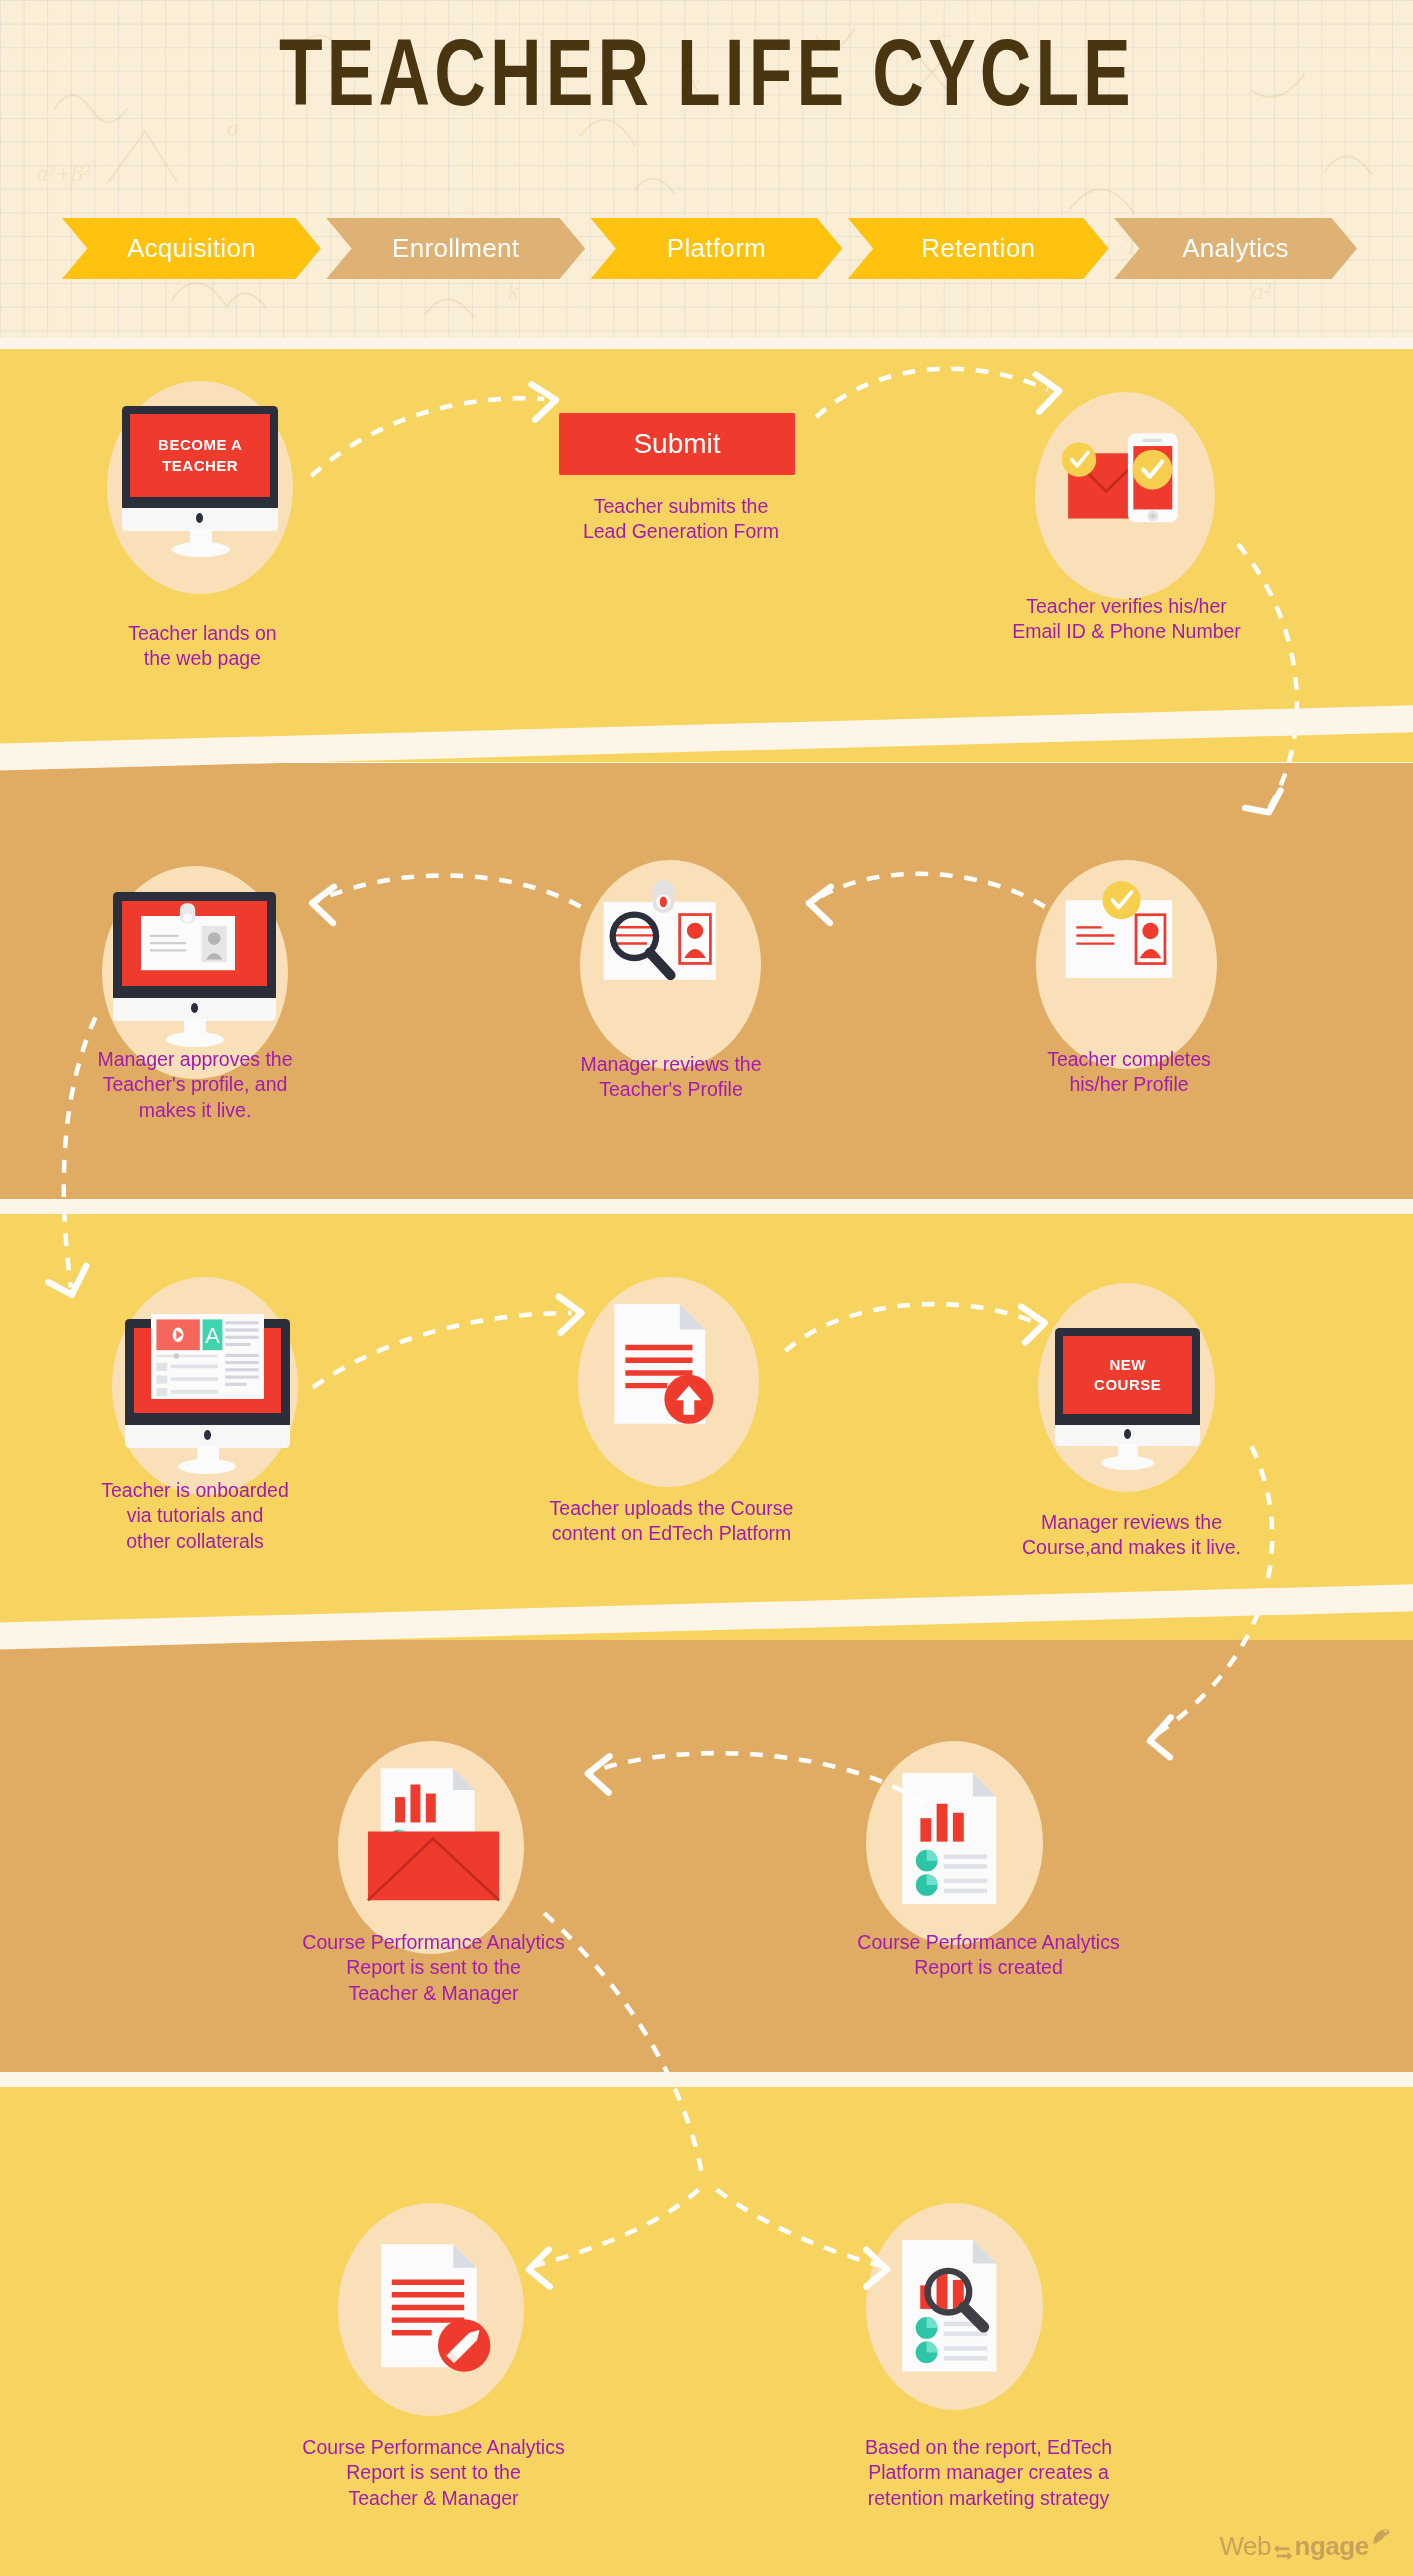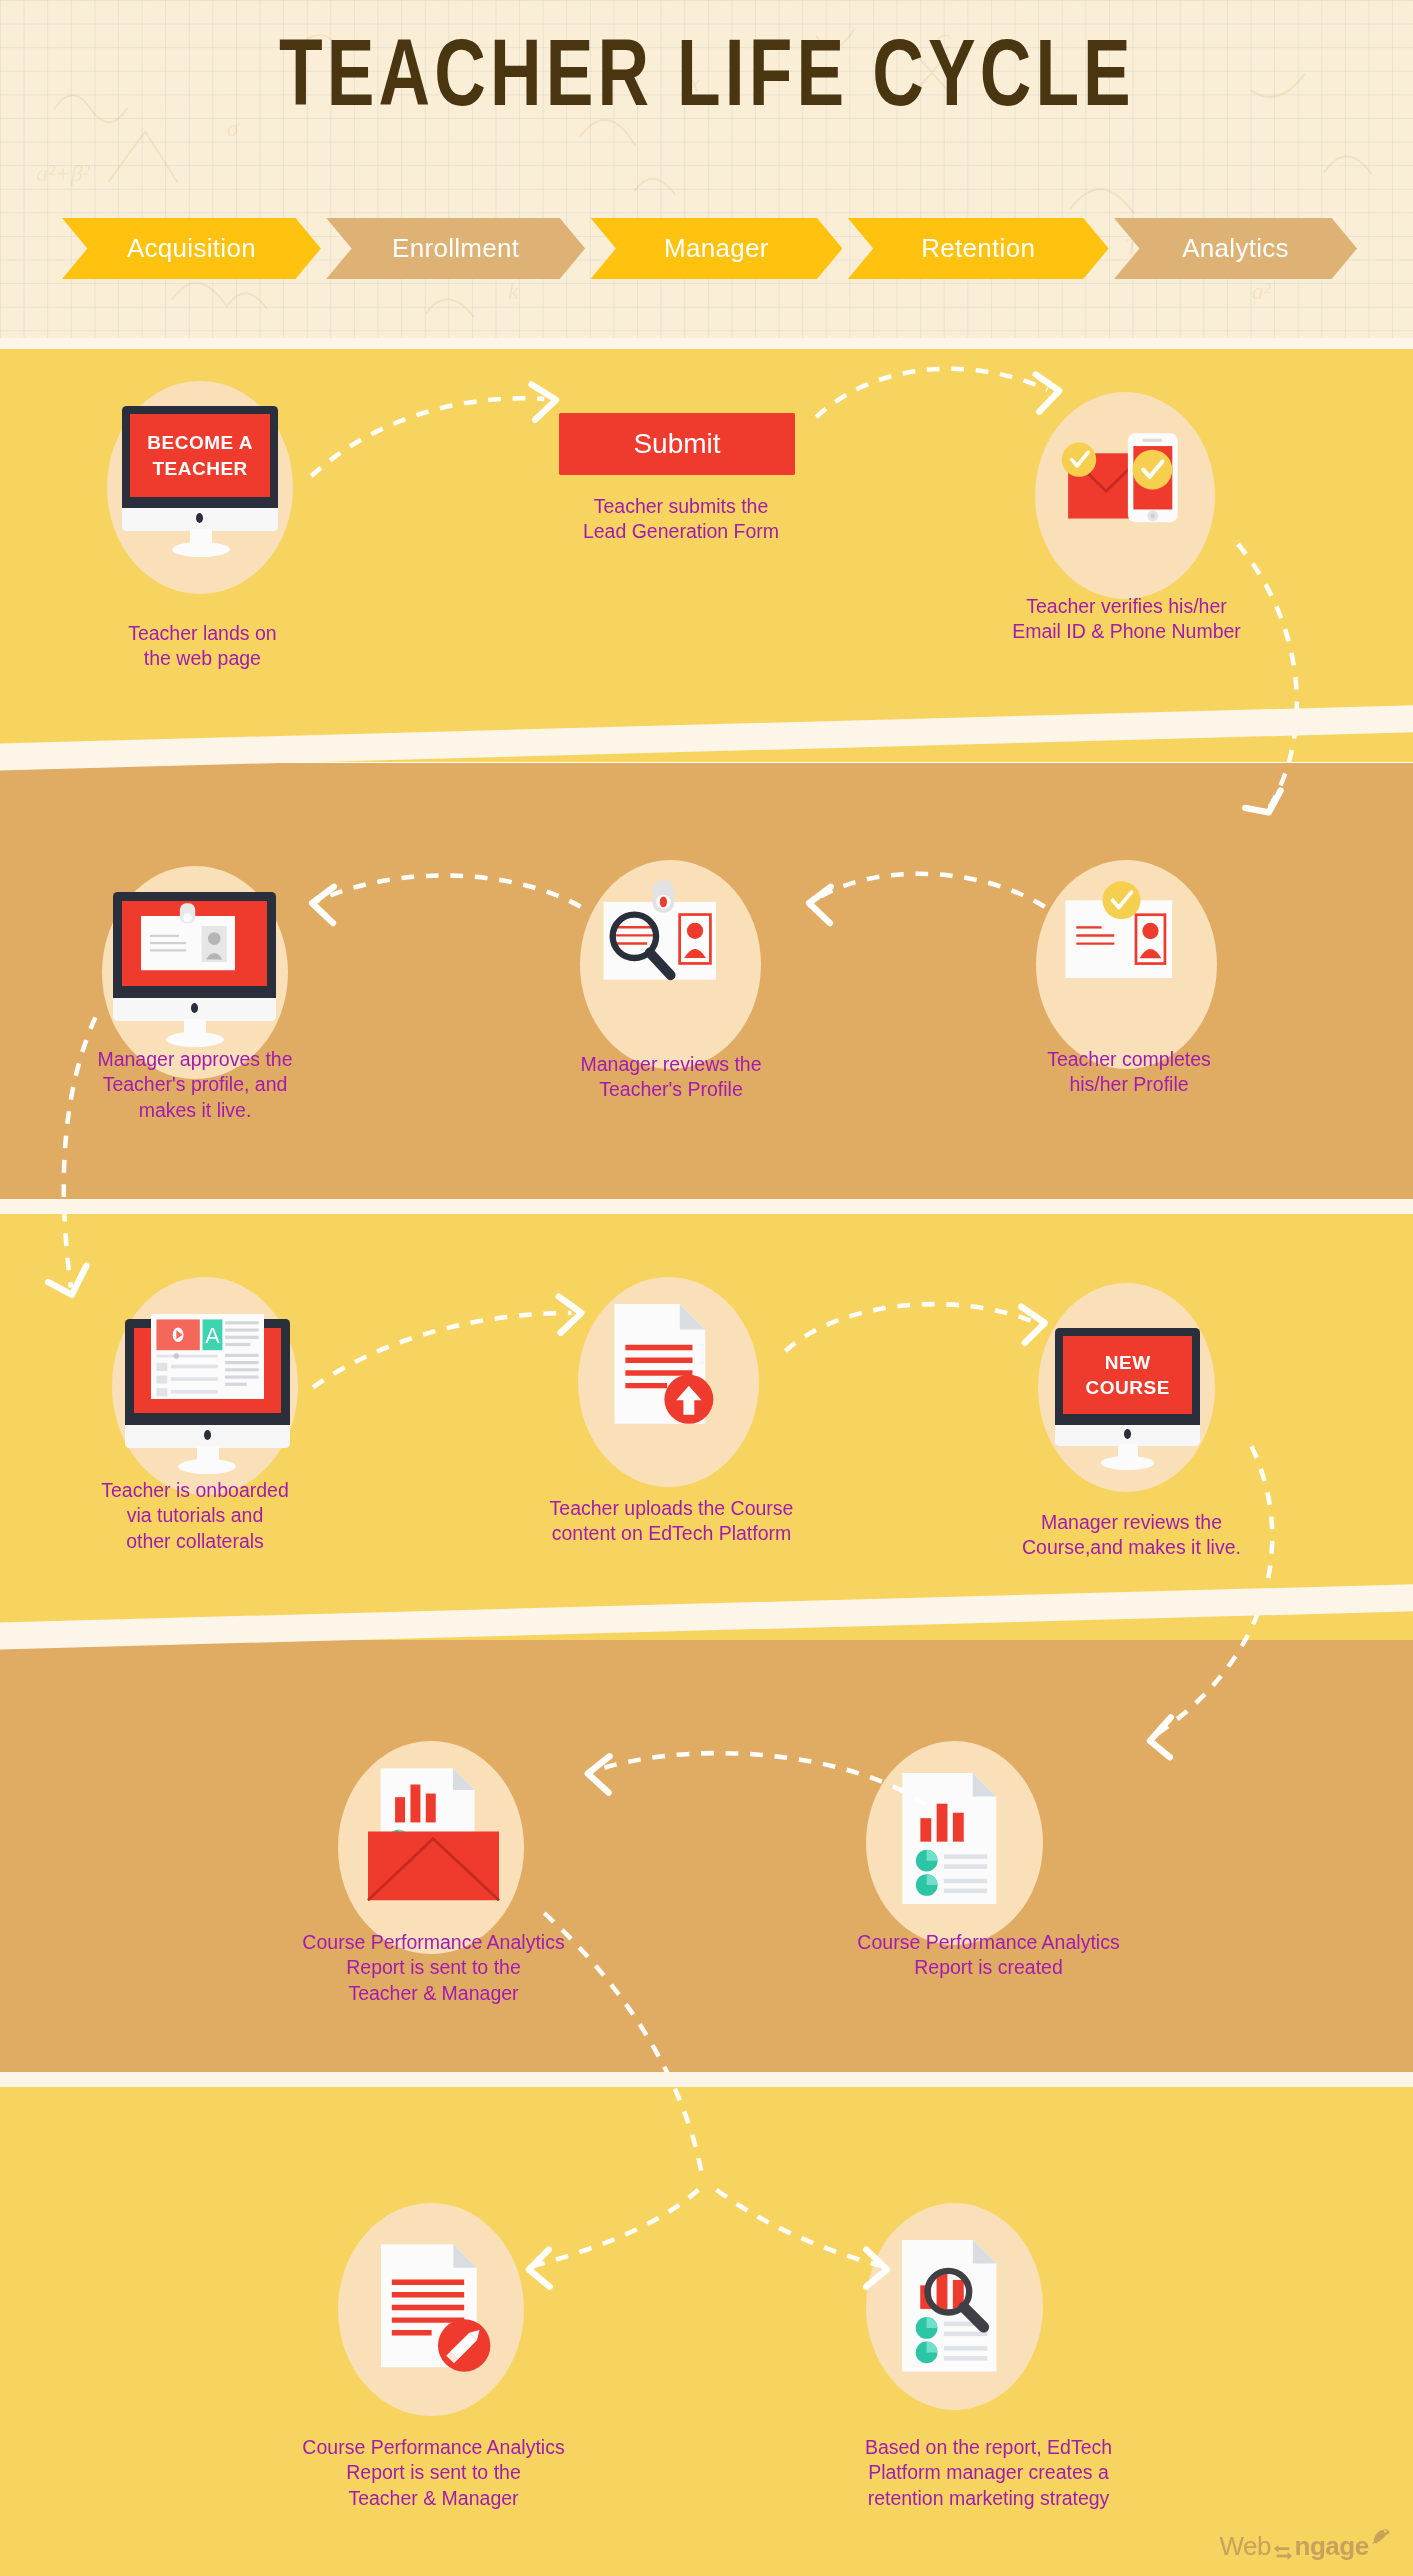--- a/index.html
+++ b/index.html
@@ -98,21 +98,21 @@
   }
 
   
   .mon { position:absolute; }
   .mon .bez { position:absolute; left:0; top:0; right:0; background:#2b2f3b; border-radius:4.5px; }
   .mon .scr { position:absolute; background:#ee3b2e; display:flex; align-items:center; justify-content:center; }
   .mon .base { position:absolute; background:#f7f7f7; border-radius:0 0 4.5px 4.5px; }
   .mon .dot { position:absolute; width:7.3px; height:10px; background:#2b2f3b; border-radius:50%; }
   .mon .neck { position:absolute; background:#fbfbfb; }
   .mon .foot { position:absolute; background:#fbfbfb; border-radius:50%; }
-  .scr-text { color:#fff; font-size:19px; font-weight:bold; line-height:1.35; letter-spacing:0.5px; white-space:pre-line; text-align:center; }
+  .scr-text { color:#fff; font-size:15px; font-weight:bold; line-height:1.35; letter-spacing:0.5px; white-space:pre-line; text-align:center; }
 
   
   .submit-btn {
     position:absolute;
     background:#ee3b2e;
     color:#ffffff;
     display:flex; align-items:center; justify-content:center;
     font-size:28px;
     border-radius:1.8px;
   }
@@ -164,21 +164,21 @@
   <div class="page-title">TEACHER LIFE CYCLE</div>
 
   <div class="ribbon">
     <div class="chev chev-yellow first" style="width:261px">
       <span>Acquisition</span>
     </div>
     <div class="chev chev-tan" style="width:261px">
       <span>Enrollment</span>
     </div>
     <div class="chev chev-yellow" style="width:254px">
-      <span>Manager</span>
+      <span>Platform</span>
     </div>
     <div class="chev chev-yellow" style="width:263px">
       <span>Retention</span>
     </div>
     <div class="chev chev-tan" style="width:245px">
       <span>Analytics</span>
     </div>
   </div>
 </div>
 

